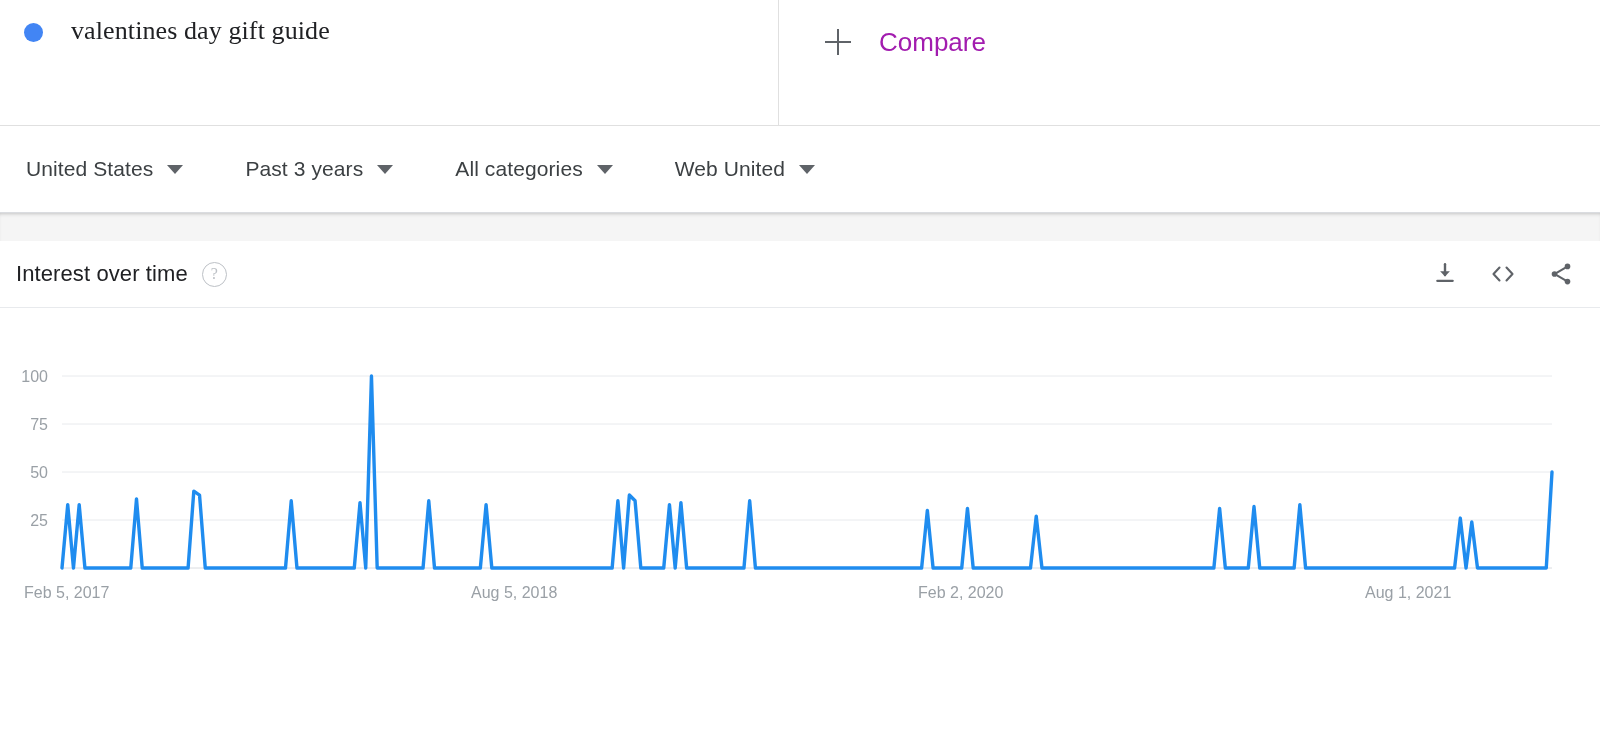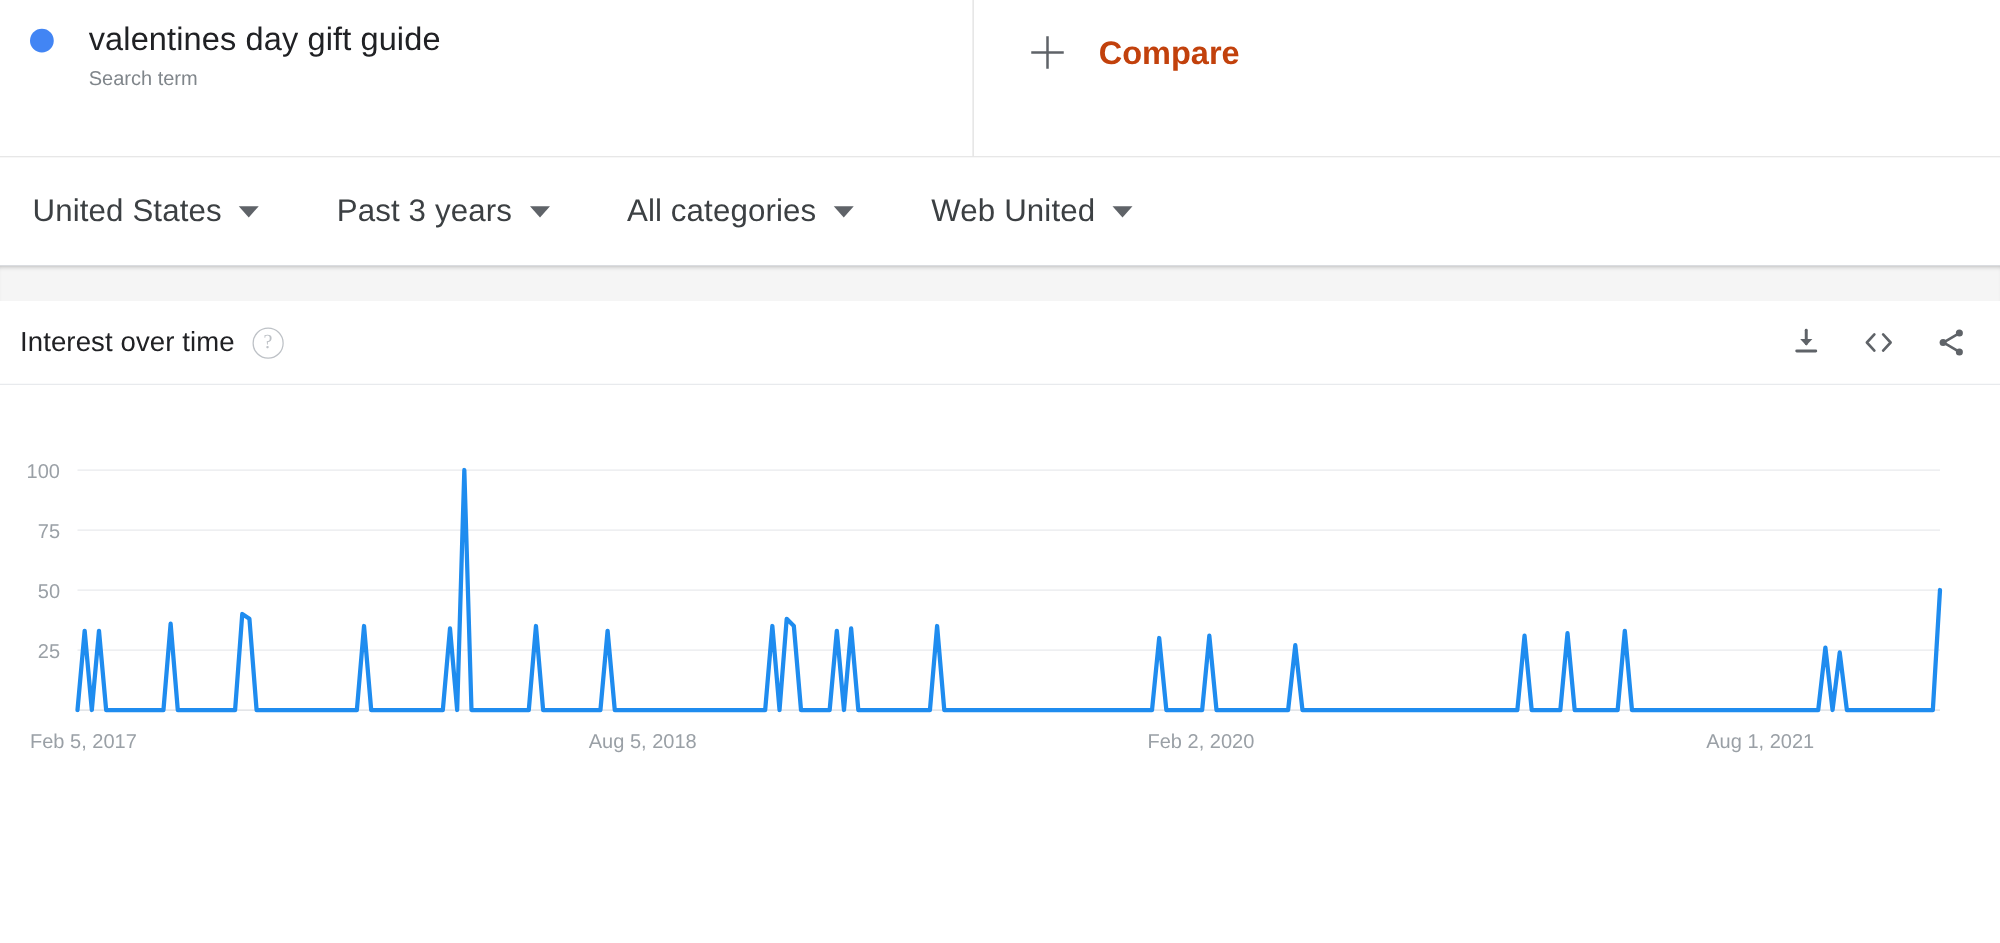--- a/index.html
+++ b/index.html
@@ -25,21 +25,21 @@
     border-right: 1px solid #e0e0e0;
     position: relative;
   }
   .term-dot {
     width: 19px; height: 19px;
     border-radius: 50%;
     background: #4285f4;
     margin-top: 9px;
     flex: 0 0 auto;
   }
-  .term-texts { margin-left: 28px; }
+  .term-texts { margin-left: 28px; font-family: Liberation Serif, serif; }
   .term-title {
     font-size: 26px;
     color: #202124;
     line-height: 34px;
     font-weight: 400;
     letter-spacing: .1px;
   }
   .term-sub {
     font-size: 16px;
     color: #80868b;
@@ -67,43 +67,42 @@
   }
   .plus-icon::before, .plus-icon::after {
     content: "";
     position: absolute;
     background: #5f6368;
   }
   .plus-icon::before { left: 0; top: 12px; width: 26px; height: 2px; }
   .plus-icon::after  { top: 0; left: 12px; height: 26px; width: 2px; }
   .compare-label {
     font-size: 26px;
-    color: #c2410c;
+    color: #a21caf;
     margin-left: 28px;
     line-height: 32px;
-    font-weight: bold;
   }
 
   
   .filter-bar {
     height: 87px;
     display: flex;
     align-items: center;
     padding-left: 26px;
     border-bottom: 1px solid #dadce0;
     background: #fff;
   }
   .filter {
     display: flex;
     align-items: center;
     margin-right: 62px;
     cursor: pointer;
   }
   .filter-label {
-    font-size: 25px;
+    font-size: 21px;
     color: #3c4043;
     line-height: 26px;
     letter-spacing: .1px;
   }
   .caret {
     width: 0; height: 0;
     border-left: 8px solid transparent;
     border-right: 8px solid transparent;
     border-top: 9px solid #5f6368;
     margin-left: 14px;
@@ -179,21 +178,20 @@
   }
 </style>
 </head>
 <body>
 
 <div class="term-bar">
   <div class="term-cell">
     <div class="term-dot"></div>
     <div class="term-texts">
       <div class="term-title">valentines day gift guide</div>
-      <div class="term-sub">Search term</div>
     </div>
   </div>
   <div class="compare-cell">
     <button class="compare-btn">
       <span class="plus-icon"></span>
       <span class="compare-label">Compare</span>
     </button>
   </div>
 </div>
 

